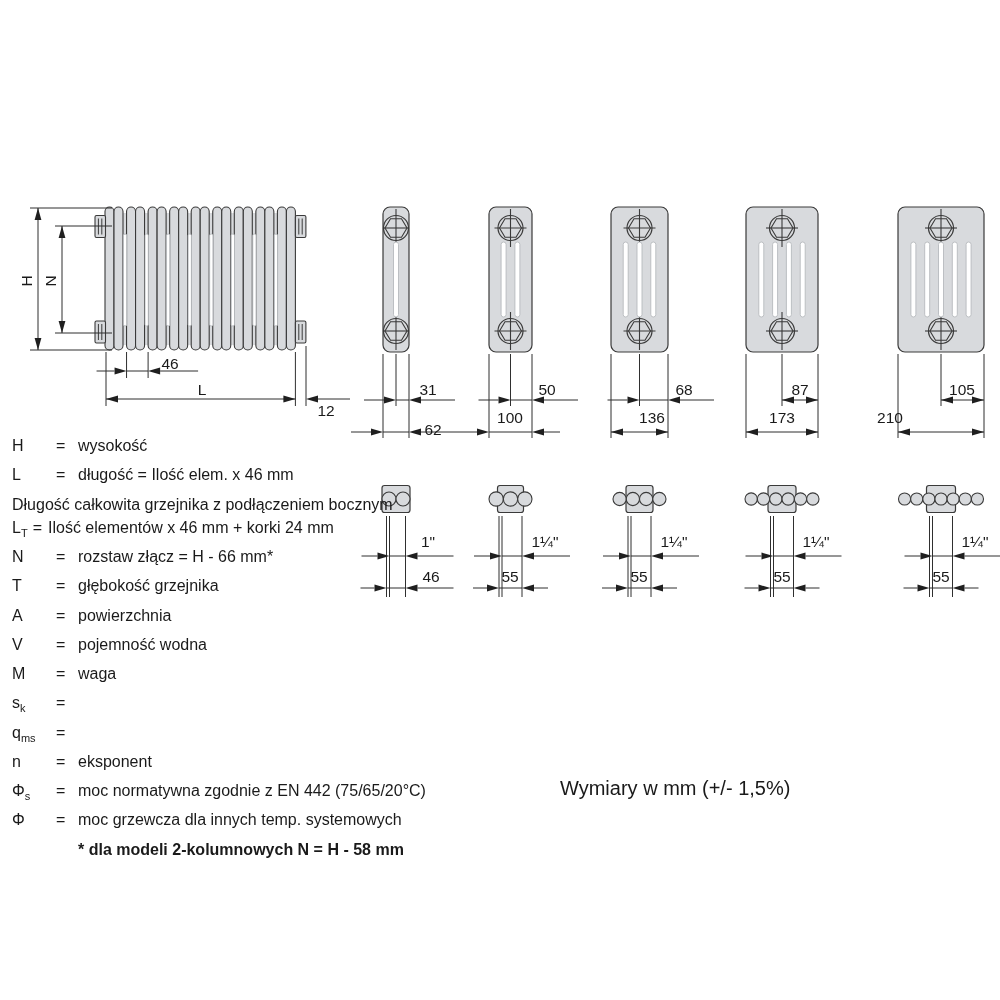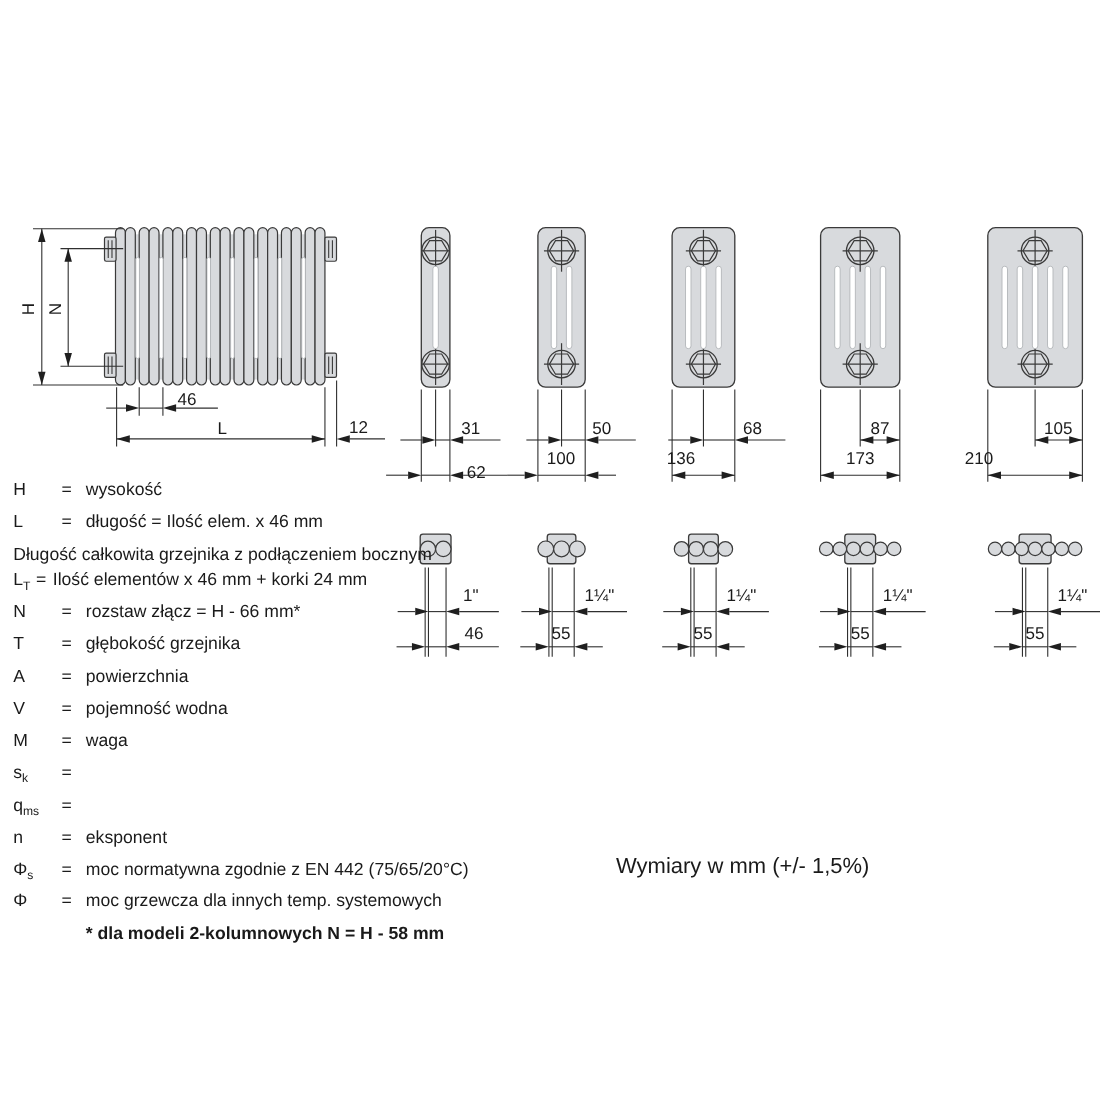--- a/index.html
+++ b/index.html
@@ -338,31 +338,31 @@
         <line x1="903.5" y1="588" x2="917.5" y2="588" stroke="#2f2f2f" stroke-width="1"></line>
         <polygon points="952.5,588 964.5,584.6 964.5,591.4" fill="#1f1f1f"></polygon>
         <line x1="964.5" y1="588" x2="978.5" y2="588" stroke="#2f2f2f" stroke-width="1"></line>
       </g>
     </svg>
 
   <span class="dlab rot" style="left:27px;top:281px">H</span>
   <span class="dlab rot" style="left:51px;top:281px">N</span>
   <span class="dlab" style="left:170px;top:364px">46</span>
   <span class="dlab" style="left:202px;top:390px">L</span>
-  <span class="dlab" style="left:326px;top:389px">12</span>
+  <span class="dlab" style="left:326px;top:411px">12</span>
 
   <span class="dlab" style="left:428px;top:390px">31</span>
   <span class="dlab" style="left:547px;top:390px">50</span>
   <span class="dlab" style="left:684px;top:390px">68</span>
   <span class="dlab" style="left:800px;top:390px">87</span>
   <span class="dlab" style="left:962px;top:390px">105</span>
 
   <span class="dlab" style="left:433px;top:430px">62</span>
   <span class="dlab" style="left:510px;top:418px">100</span>
-  <span class="dlab" style="left:619px;top:418px">136</span>
+  <span class="dlab" style="left:652px;top:418px">136</span>
   <span class="dlab" style="left:782px;top:418px">173</span>
   <span class="dlab" style="left:890px;top:418px">210</span>
 
   <span class="dlab" style="left:428px;top:542px">1"</span>
   <span class="dlab" style="left:545px;top:542px">1¼"</span>
   <span class="dlab" style="left:674px;top:542px">1¼"</span>
   <span class="dlab" style="left:816px;top:542px">1¼"</span>
   <span class="dlab" style="left:975px;top:542px">1¼"</span>
 
   <span class="dlab" style="left:431px;top:577px">46</span>

